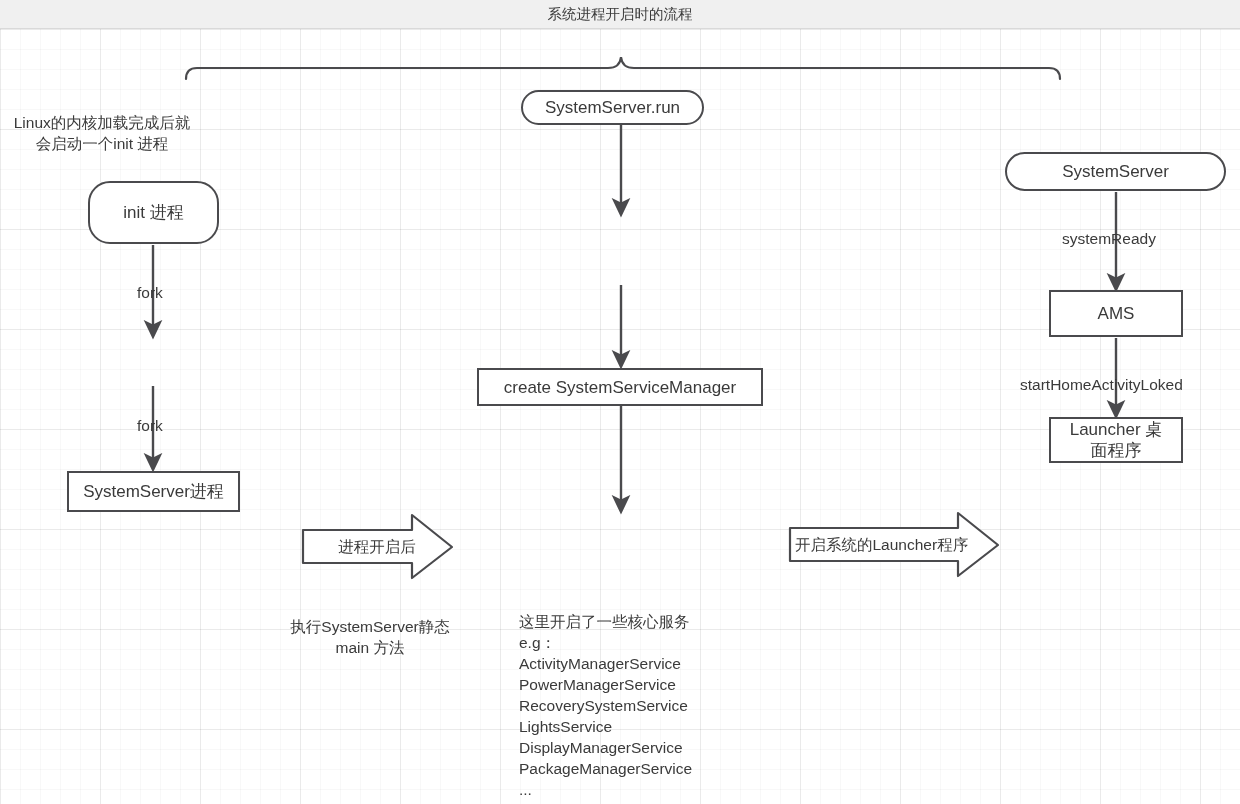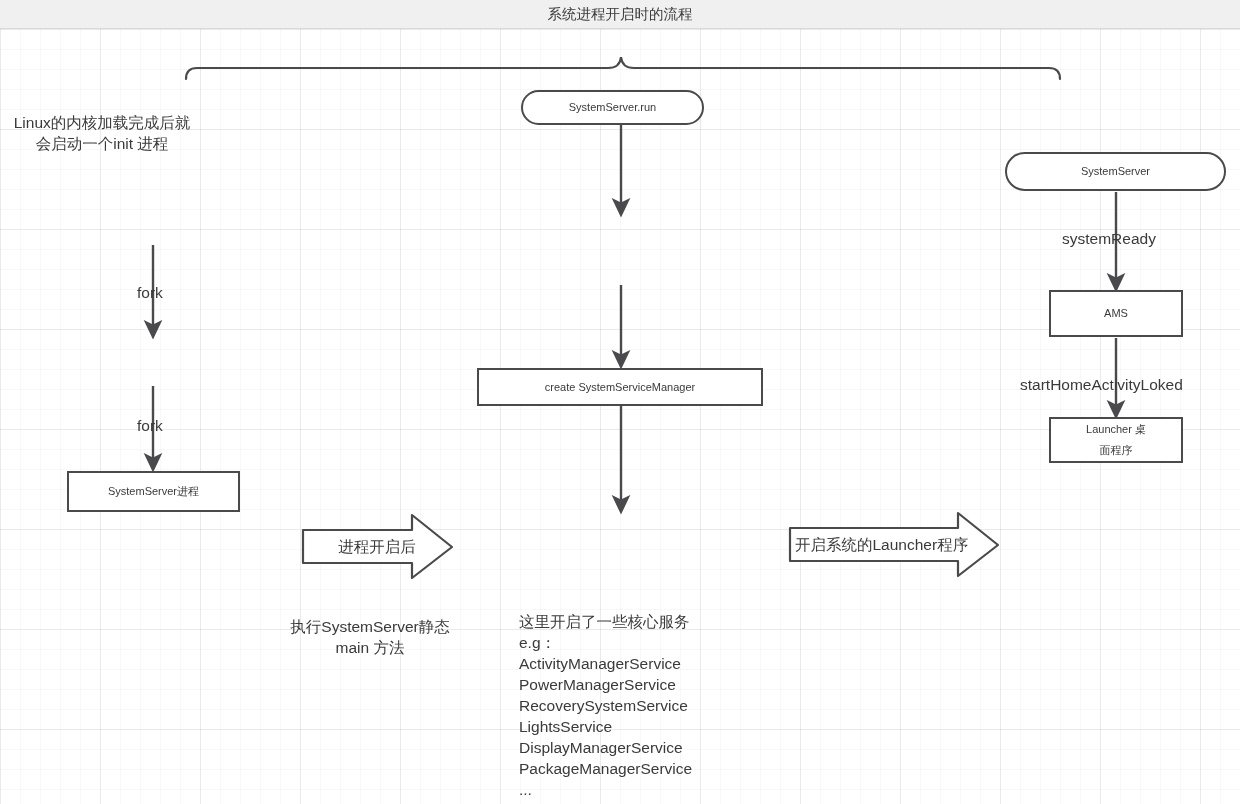--- a/index.html
+++ b/index.html
@@ -45,21 +45,21 @@
     font-size: 14.5px;
     color: #3b3b3b;
   }
 
   .node {
     position: absolute;
     box-sizing: border-box;
     background: #ffffff;
     border: 2.2px solid #4a4a4d;
     color: #3a3a3a;
-    font-size: 11px;
+    font-size: 17px;
     line-height: 21px;
     display: flex;
     align-items: center;
     justify-content: center;
     text-align: center;
   }
   .node.rounded { border-radius: 22px; }
   .node.left-text {
     justify-content: flex-start;
     text-align: left;
@@ -125,20 +125,23 @@
     </g>
 
     <g>
       <path d="M790,528 L958,528 L958,513 L998,545 L958,576 L958,561 L790,561 Z" fill="#ffffff" stroke="#4a4a4d" stroke-width="2.2" stroke-linejoin="round"></path>
     </g>
   </svg>
 
   <div class="free-text center" style="left:-2px; top:112px; width:208px;">Linux的内核加载完成后就
 会启动一个init 进程</div>
 
+  <div class="node rounded" style="left:88px; top:181px; width:131px; height:63px;">
+    <span class="node-text">init 进程</span>
+  </div>
 
   <div class="free-text" style="left:137px; top:282px;">fork</div>
 
 
   <div class="free-text" style="left:137px; top:415px;">fork</div>
 
   <div class="node" style="left:67px; top:471px; width:173px; height:41px;">
     <span class="node-text">SystemServer进程</span>
   </div>
 

